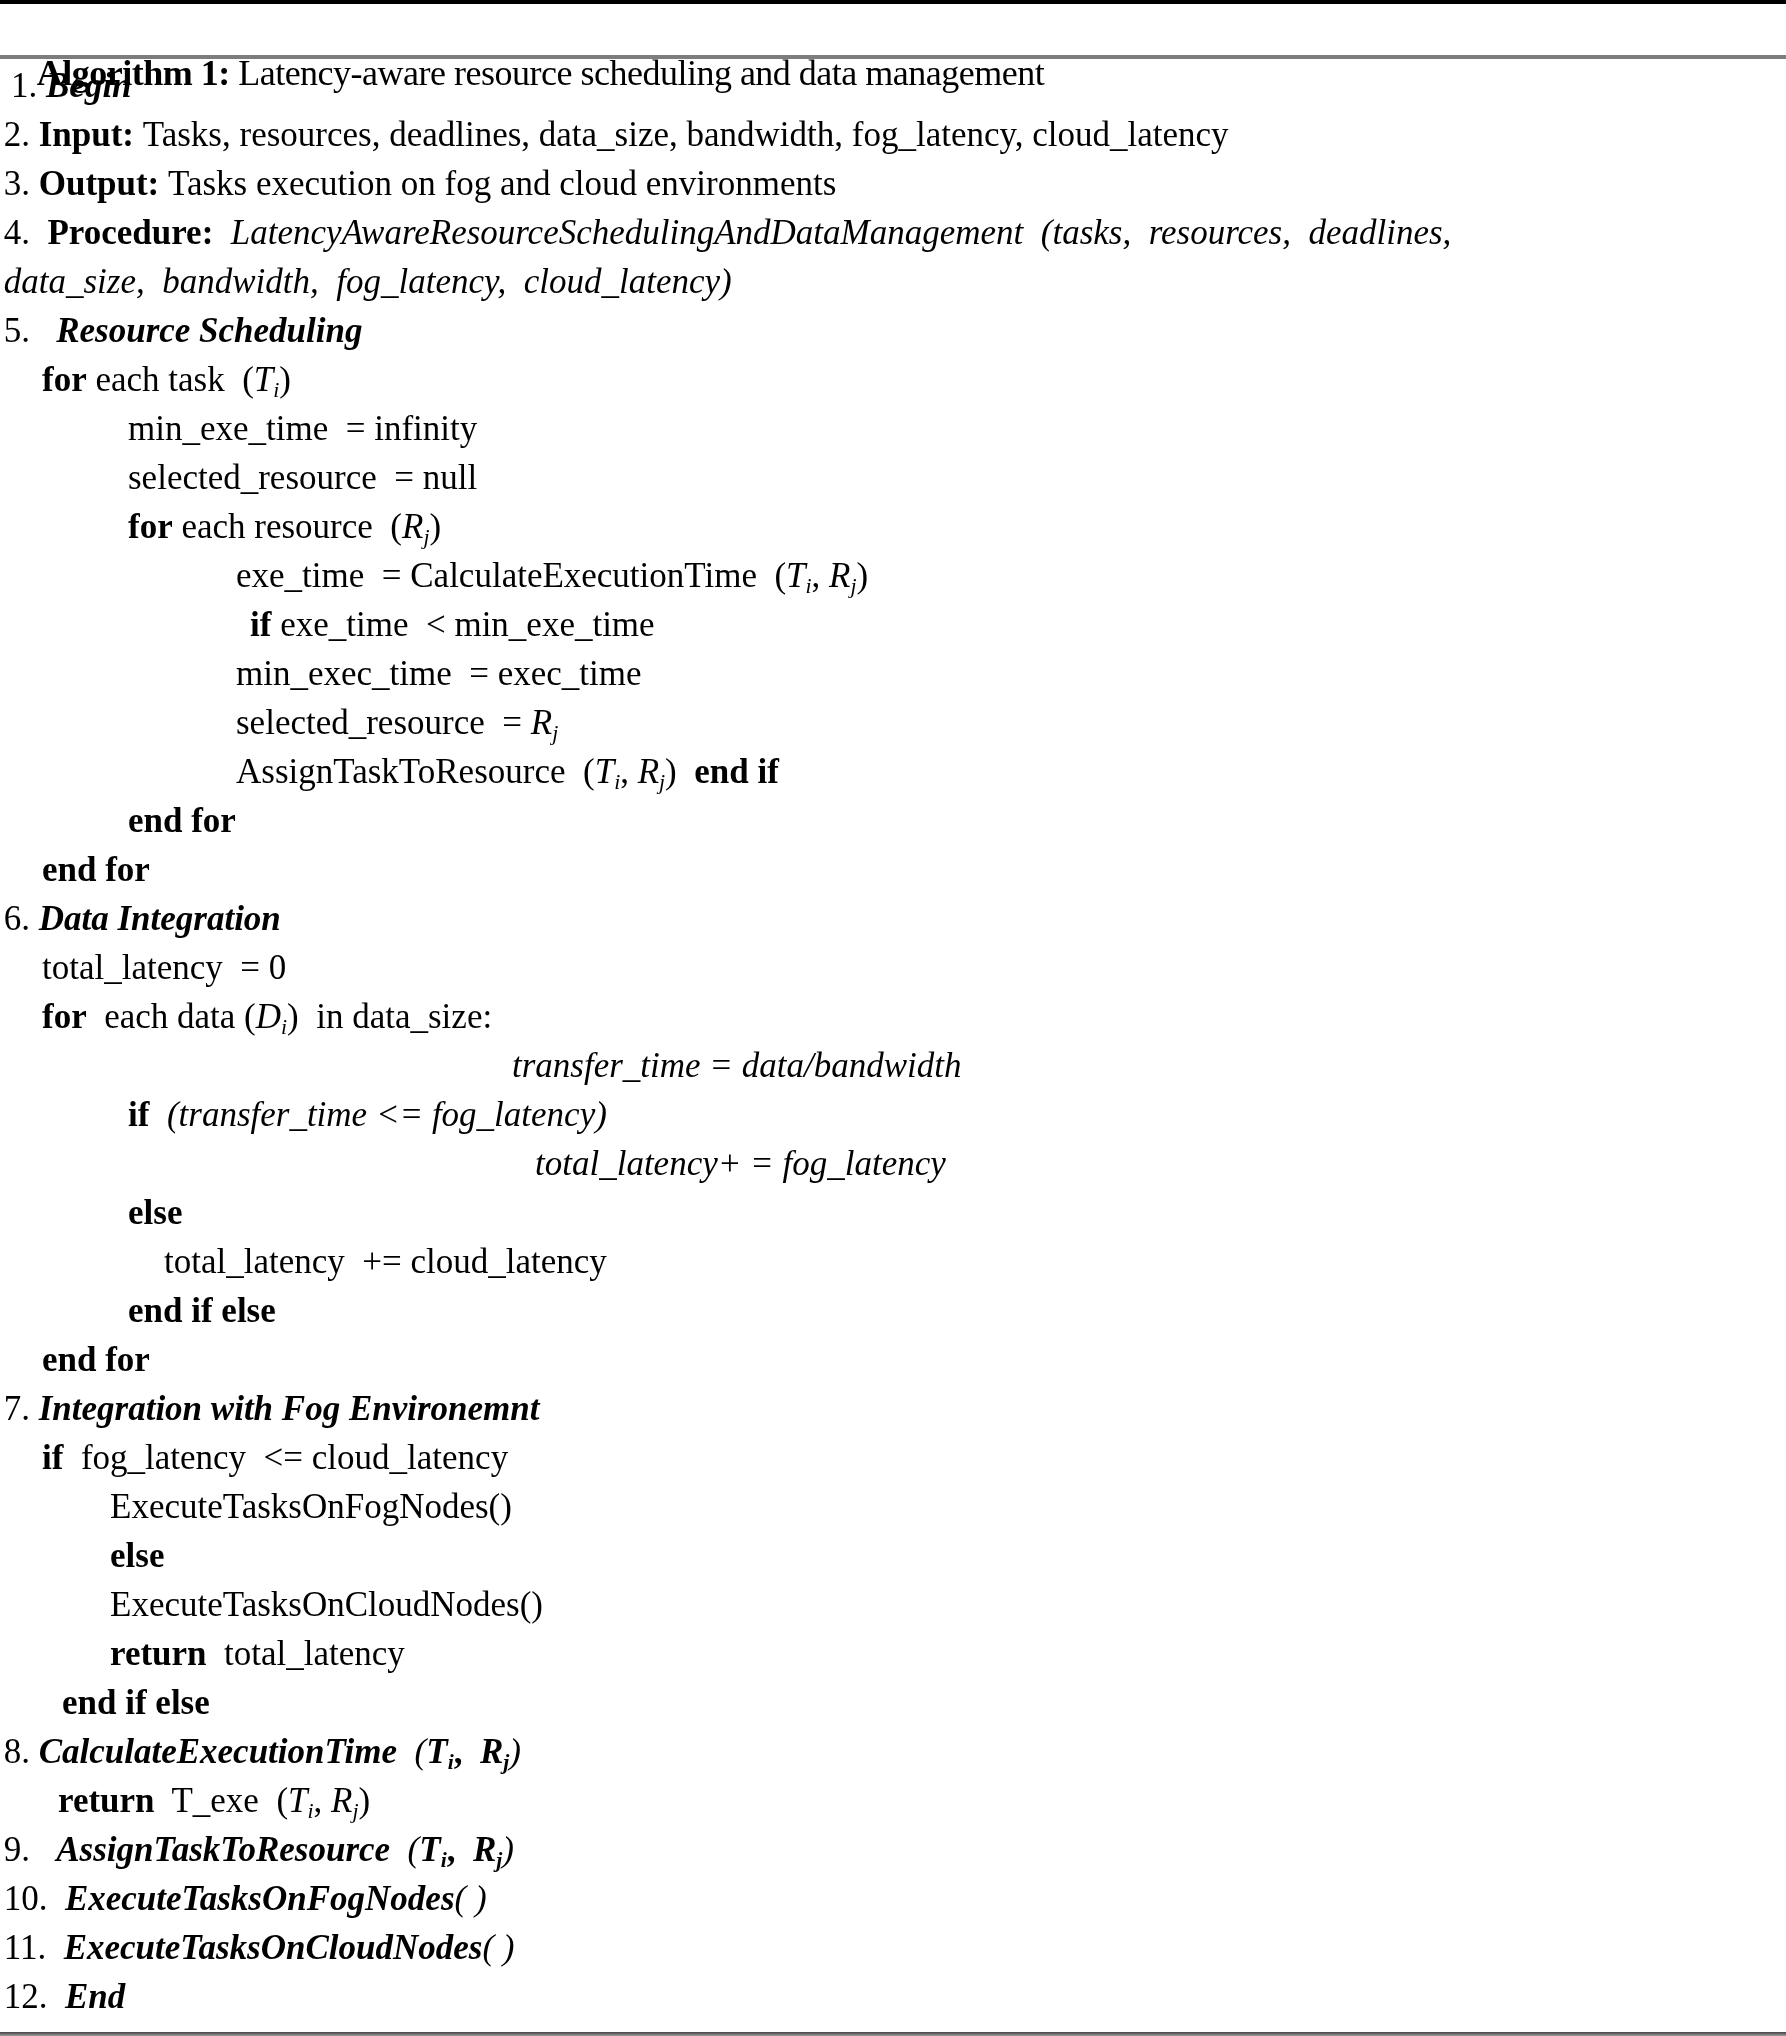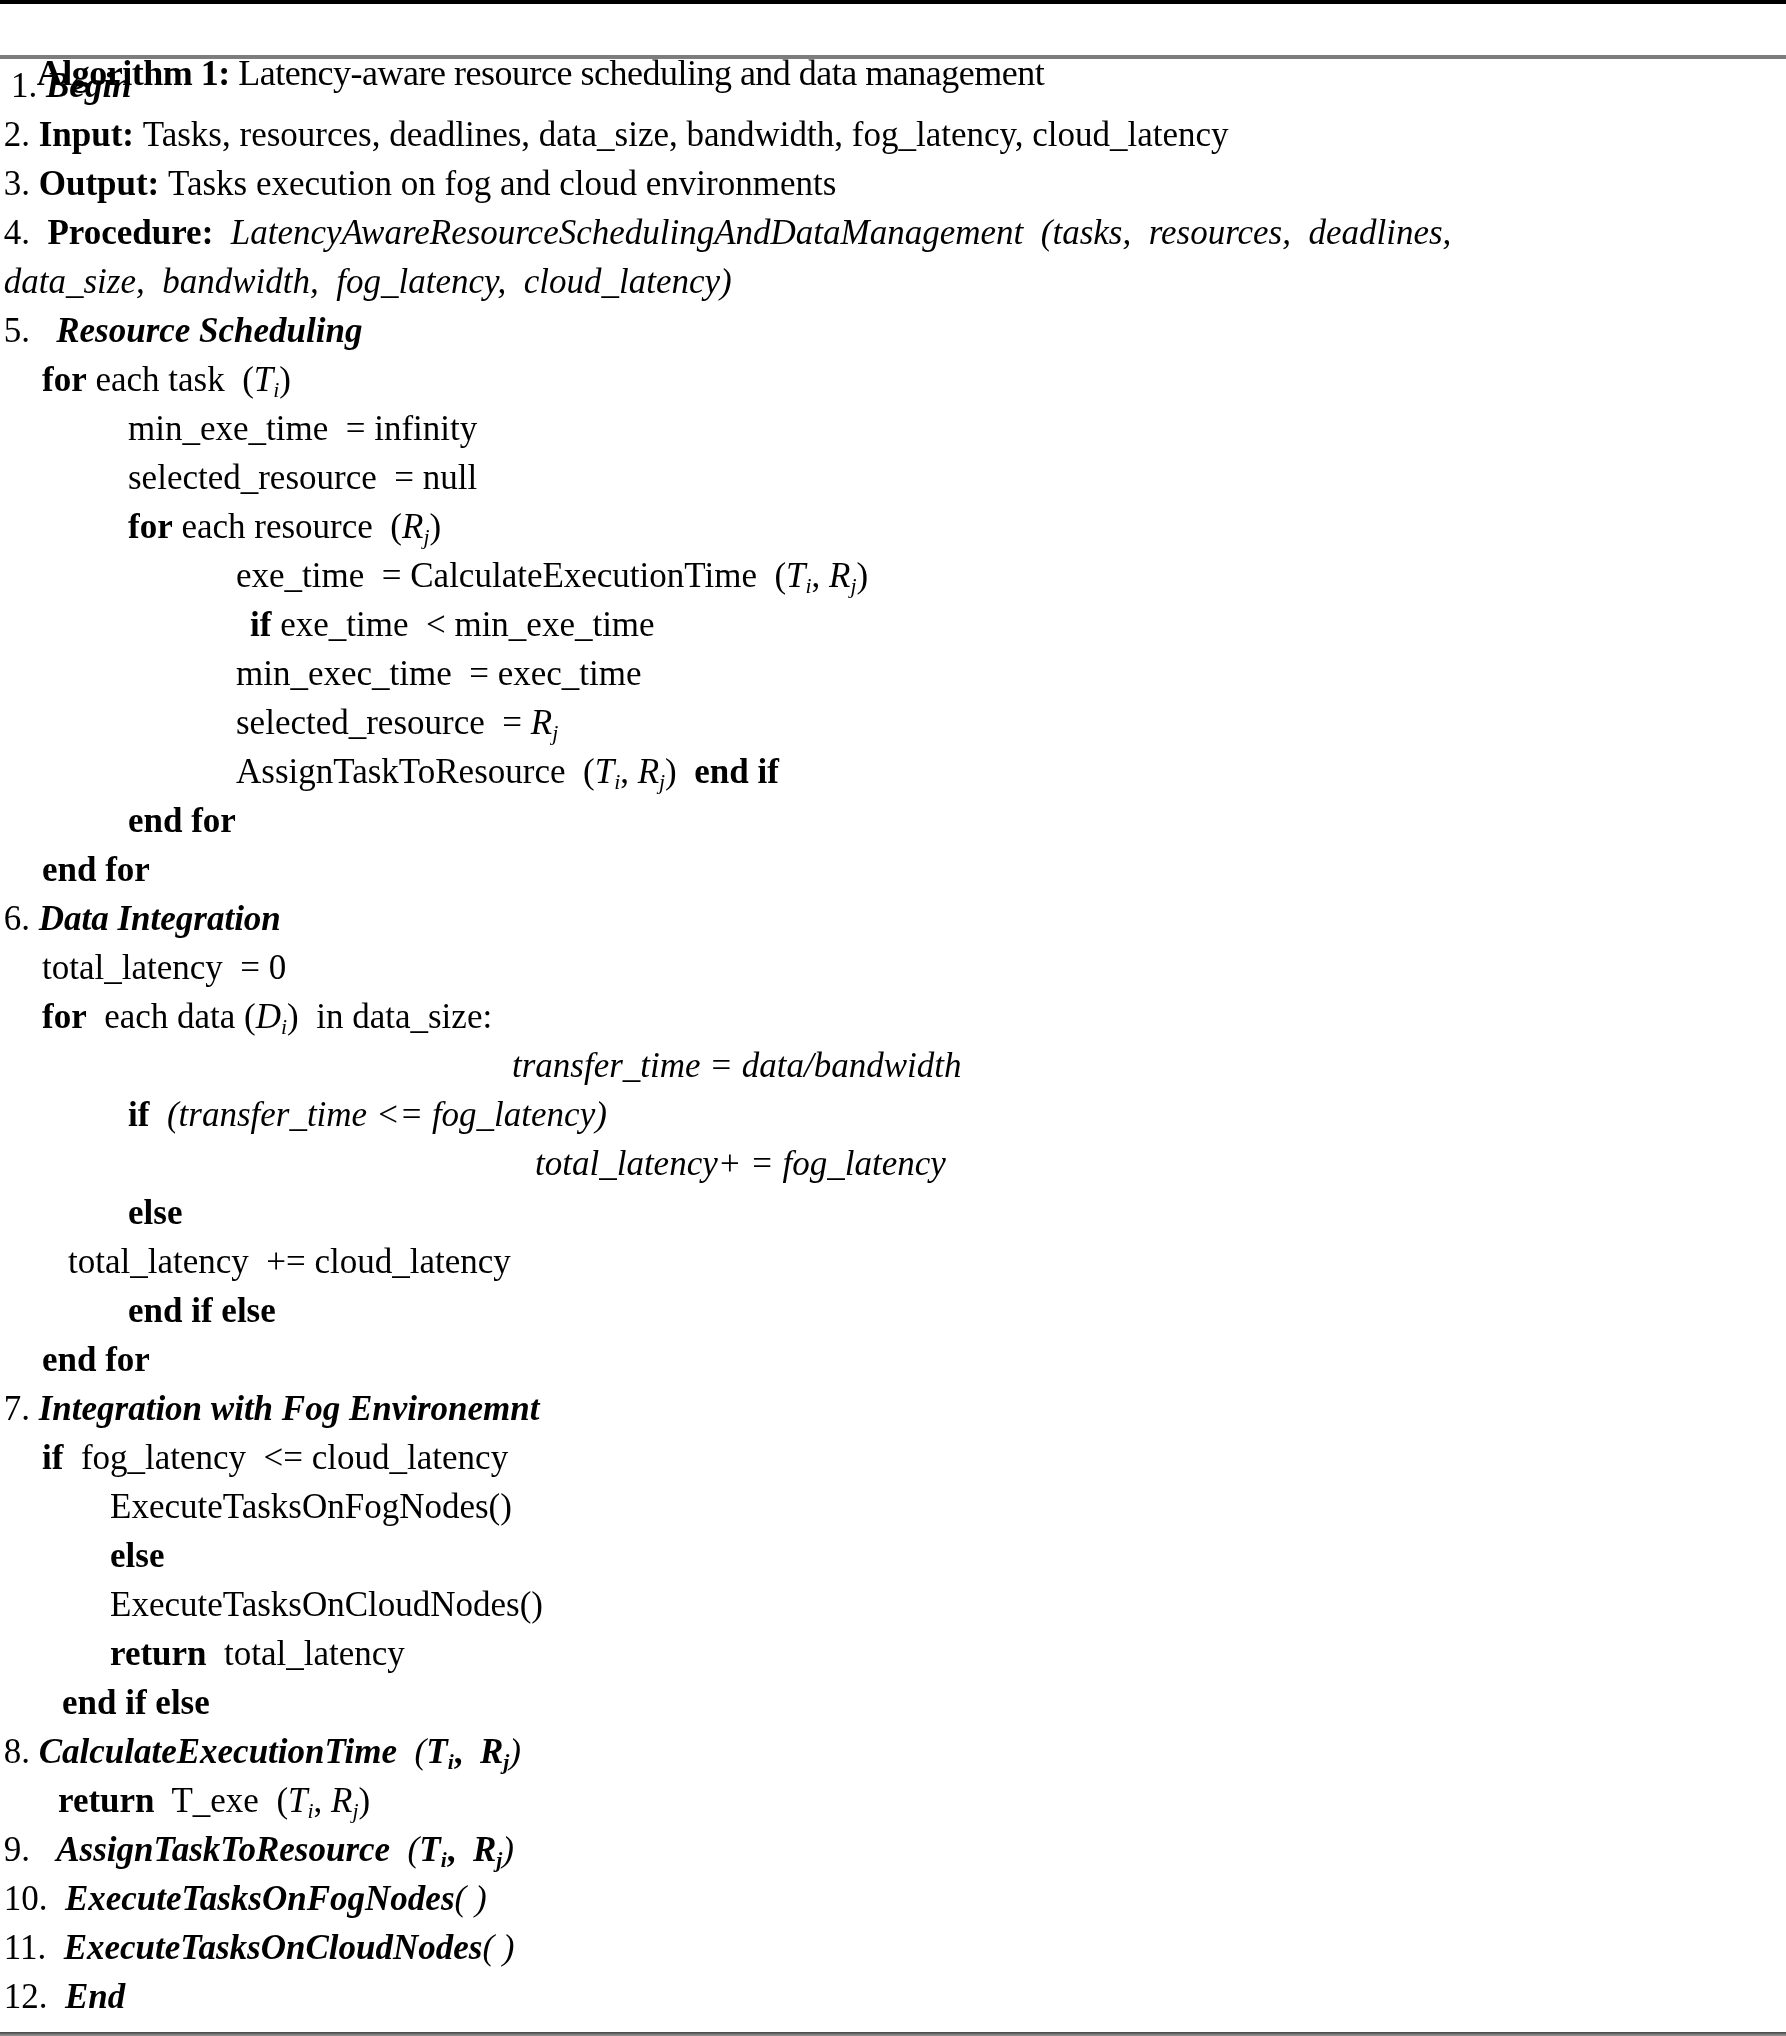--- a/index.html
+++ b/index.html
@@ -94,21 +94,21 @@
     <div class="code-line" style="padding-left: 236px;"><span class="seg-r">AssignTaskToResource  (</span><span class="seg-i">T</span><span class="seg-is">i</span><span class="seg-r">, </span><span class="seg-i">R</span><span class="seg-is">j</span><span class="seg-r">)  </span><span class="seg-b">end if</span></div>
     <div class="code-line" style="padding-left: 128px;"><span class="seg-b">end for</span></div>
     <div class="code-line" style="padding-left: 42px;"><span class="seg-b">end for</span></div>
     <div class="code-line" style="padding-left: 3.7px;"><span class="seg-r">6. </span><span class="seg-bi">Data Integration</span></div>
     <div class="code-line" style="padding-left: 42px;"><span class="seg-r">total_latency  = 0</span></div>
     <div class="code-line" style="padding-left: 42px;"><span class="seg-b">for</span><span class="seg-r">  each data (</span><span class="seg-i">D</span><span class="seg-is">i</span><span class="seg-r">)  in data_size:</span></div>
     <div class="code-line" style="padding-left: 512px;"><span class="seg-i">transfer_time = data/bandwidth</span></div>
     <div class="code-line" style="padding-left: 128px;"><span class="seg-b">if</span><span class="seg-i">  (transfer_time &lt;= fog_latency)</span></div>
     <div class="code-line" style="padding-left: 535px;"><span class="seg-i">total_latency+ = fog_latency</span></div>
     <div class="code-line" style="padding-left: 128px;"><span class="seg-b">else</span></div>
-    <div class="code-line" style="padding-left: 68px;"><span class="seg-r">total_latency  += cloud_latency</span></div>
+    <div class="code-line" style="padding-left: 116px; margin-left: 48px;"><span class="seg-r">total_latency  += cloud_latency</span></div>
     <div class="code-line" style="padding-left: 128px;"><span class="seg-b">end if else</span></div>
     <div class="code-line" style="padding-left: 42px;"><span class="seg-b">end for</span></div>
     <div class="code-line" style="padding-left: 3.7px;"><span class="seg-r">7. </span><span class="seg-bi">Integration with Fog Environemnt</span></div>
     <div class="code-line" style="padding-left: 42px;"><span class="seg-b">if</span><span class="seg-r">  fog_latency  &lt;= cloud_latency</span></div>
     <div class="code-line" style="padding-left: 110px;"><span class="seg-r">ExecuteTasksOnFogNodes()</span></div>
     <div class="code-line" style="padding-left: 110px;"><span class="seg-b">else</span></div>
     <div class="code-line" style="padding-left: 110px;"><span class="seg-r">ExecuteTasksOnCloudNodes()</span></div>
     <div class="code-line" style="padding-left: 110px;"><span class="seg-b">return</span><span class="seg-r">  total_latency</span></div>
     <div class="code-line" style="padding-left: 62px;"><span class="seg-b">end if else</span></div>
     <div class="code-line" style="padding-left: 3.7px;"><span class="seg-r">8. </span><span class="seg-bi">CalculateExecutionTime  </span><span class="seg-i">(</span><span class="seg-bi">T</span><span class="seg-bis">i</span><span class="seg-b">,  </span><span class="seg-bi">R</span><span class="seg-bis">j</span><span class="seg-i">)</span></div>

